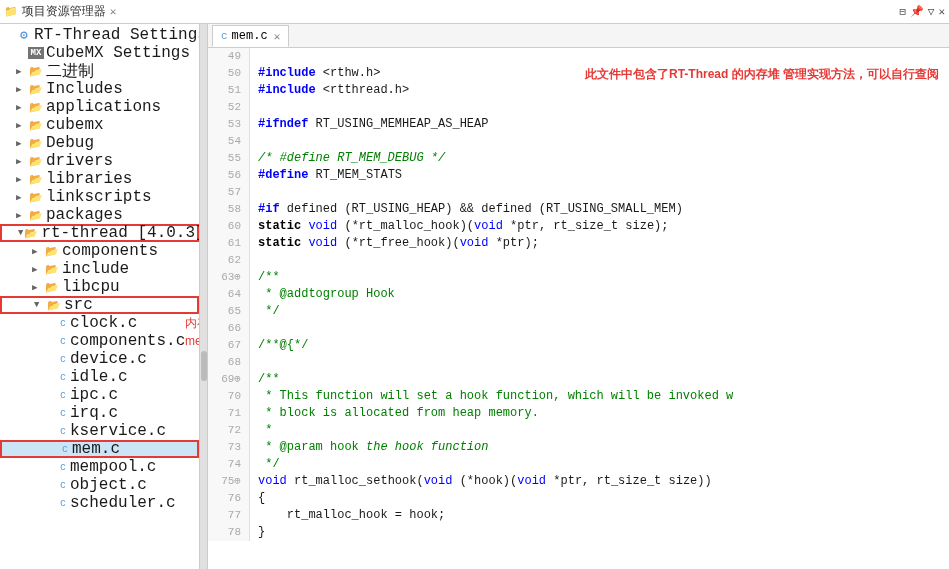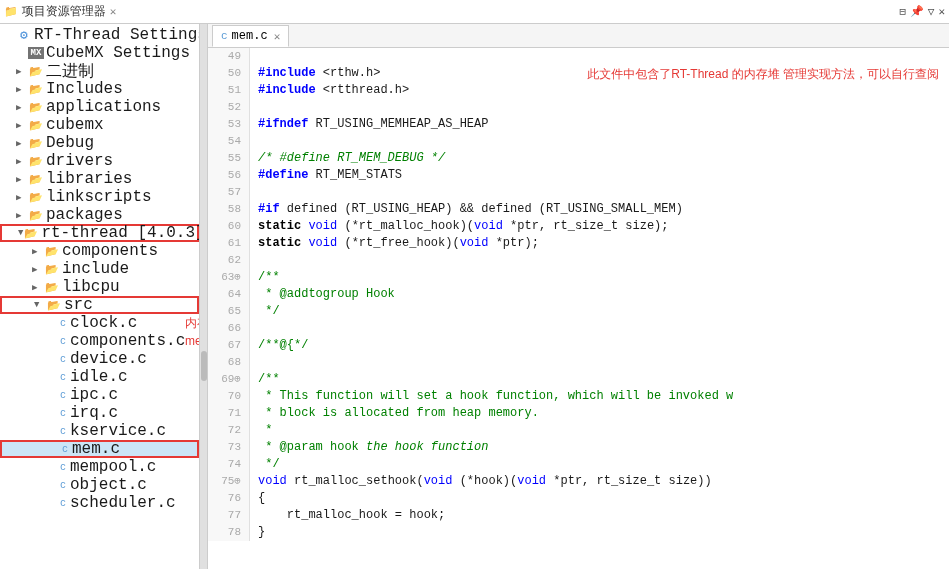--- a/index.html
+++ b/index.html
@@ -600,21 +600,21 @@
             <span class="line-content">    rt_malloc_hook = hook;</span>
           </div>
 
           <div class="code-line">
             <span class="line-number">78</span>
             <span class="line-content">}</span>
           </div>
 
         </div>
 
-        <div class="editor-annotation" style="top:17px; right:10px; font-family:'Microsoft YaHei', sans-serif;">
+        <div class="editor-annotation" style="top:17px; right:10px; font-family:'Microsoft YaHei', sans-serif;font-weight:bold;">
           <span>此文件中包含了RT-Thread 的内存堆
 管理实现方法，可以自行查阅</span>
         </div>
 
       </div>
     </div>
   </div>
 </div>
 
 </body></html>

